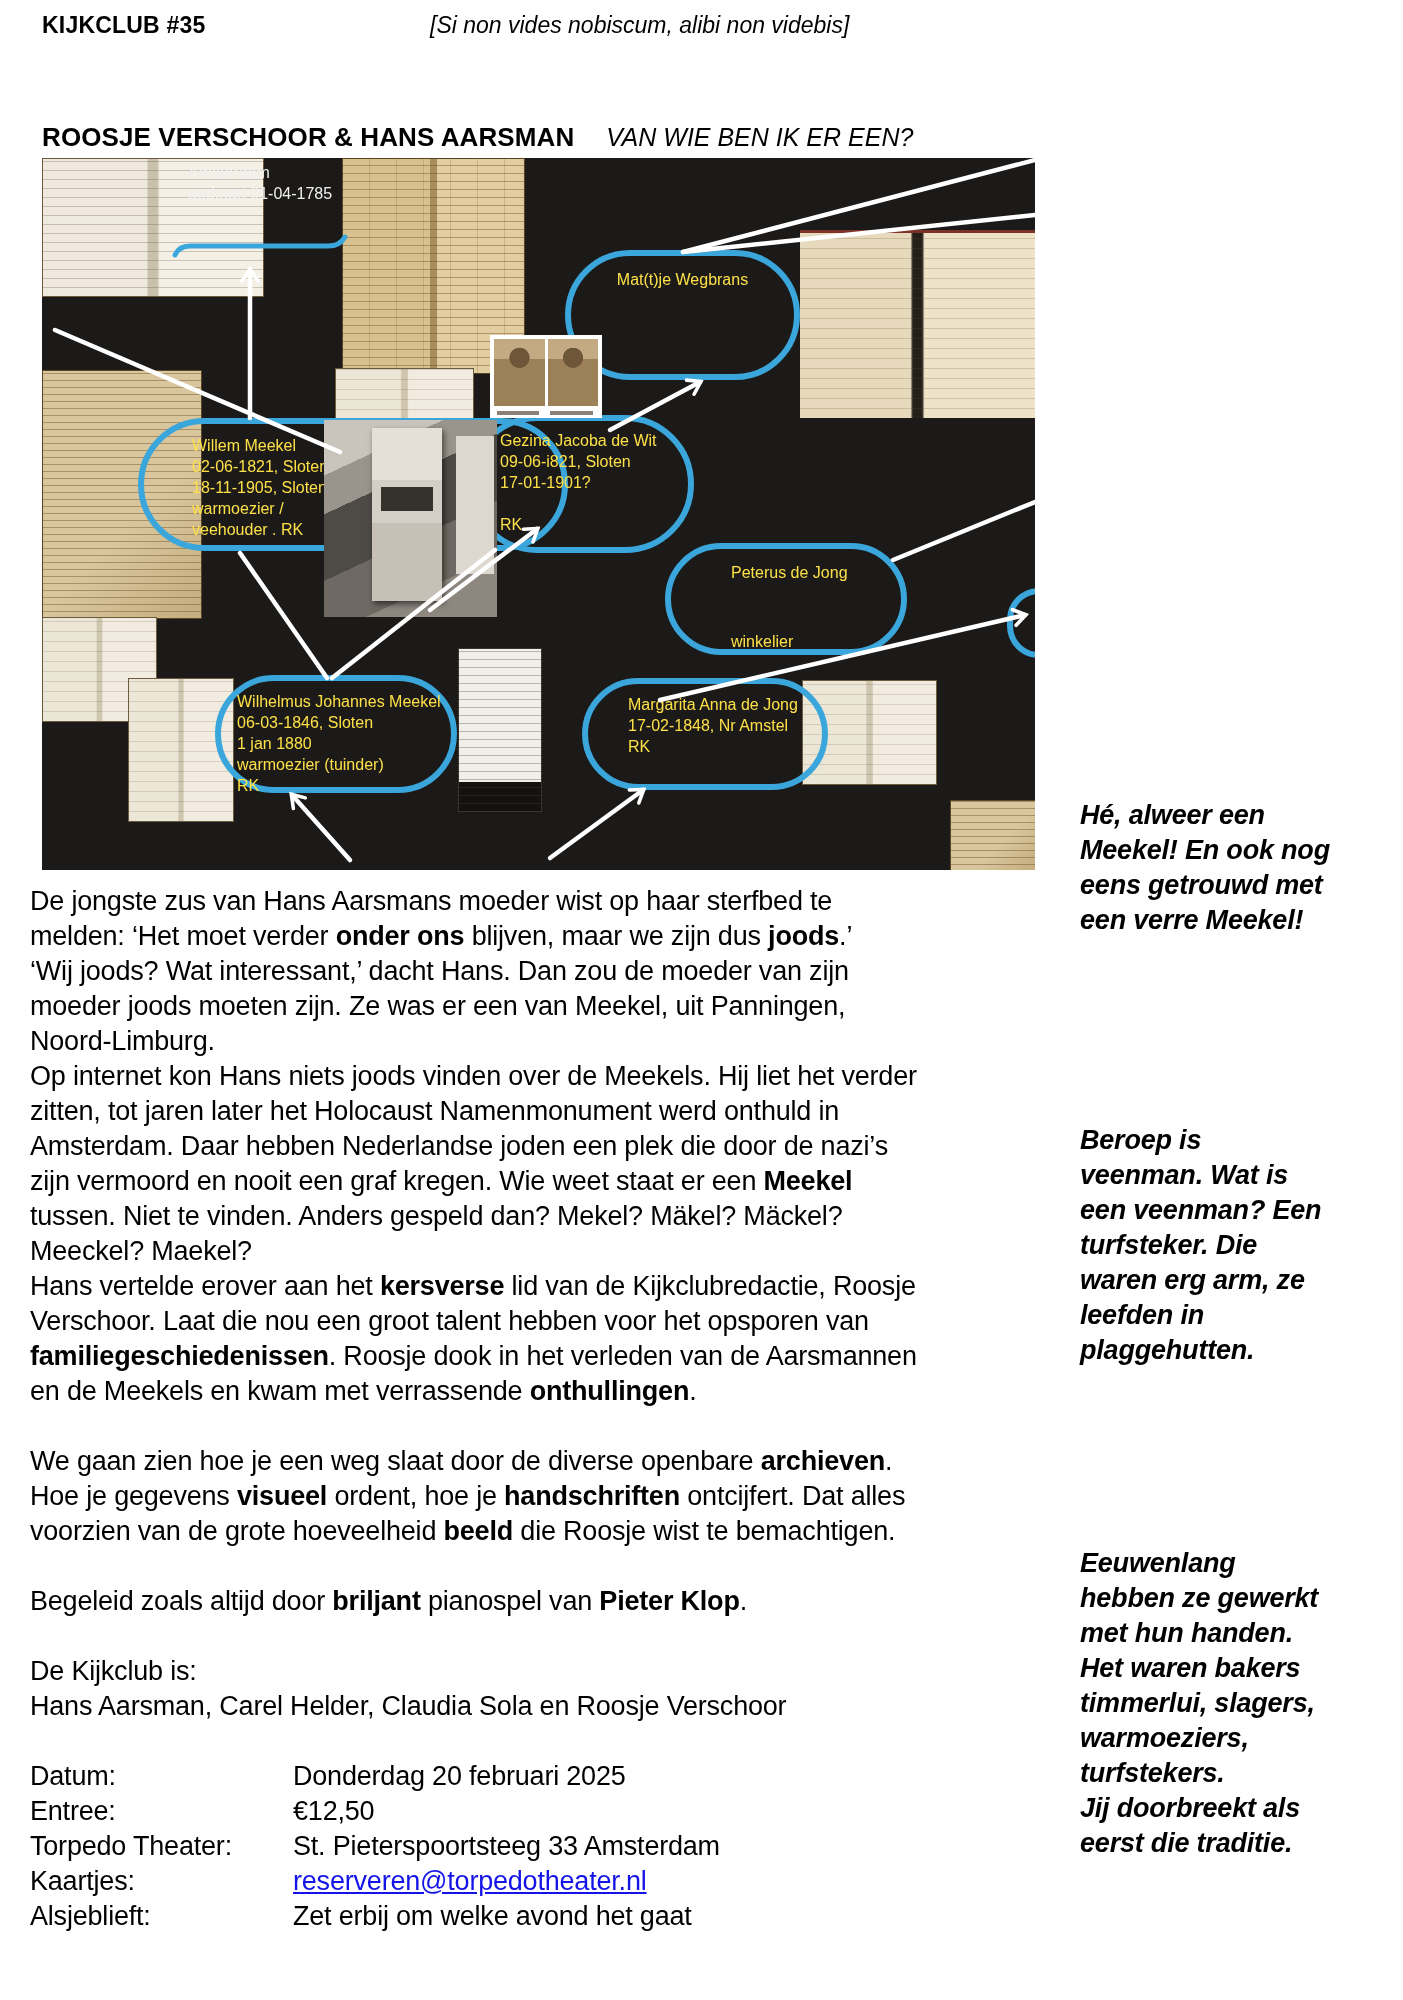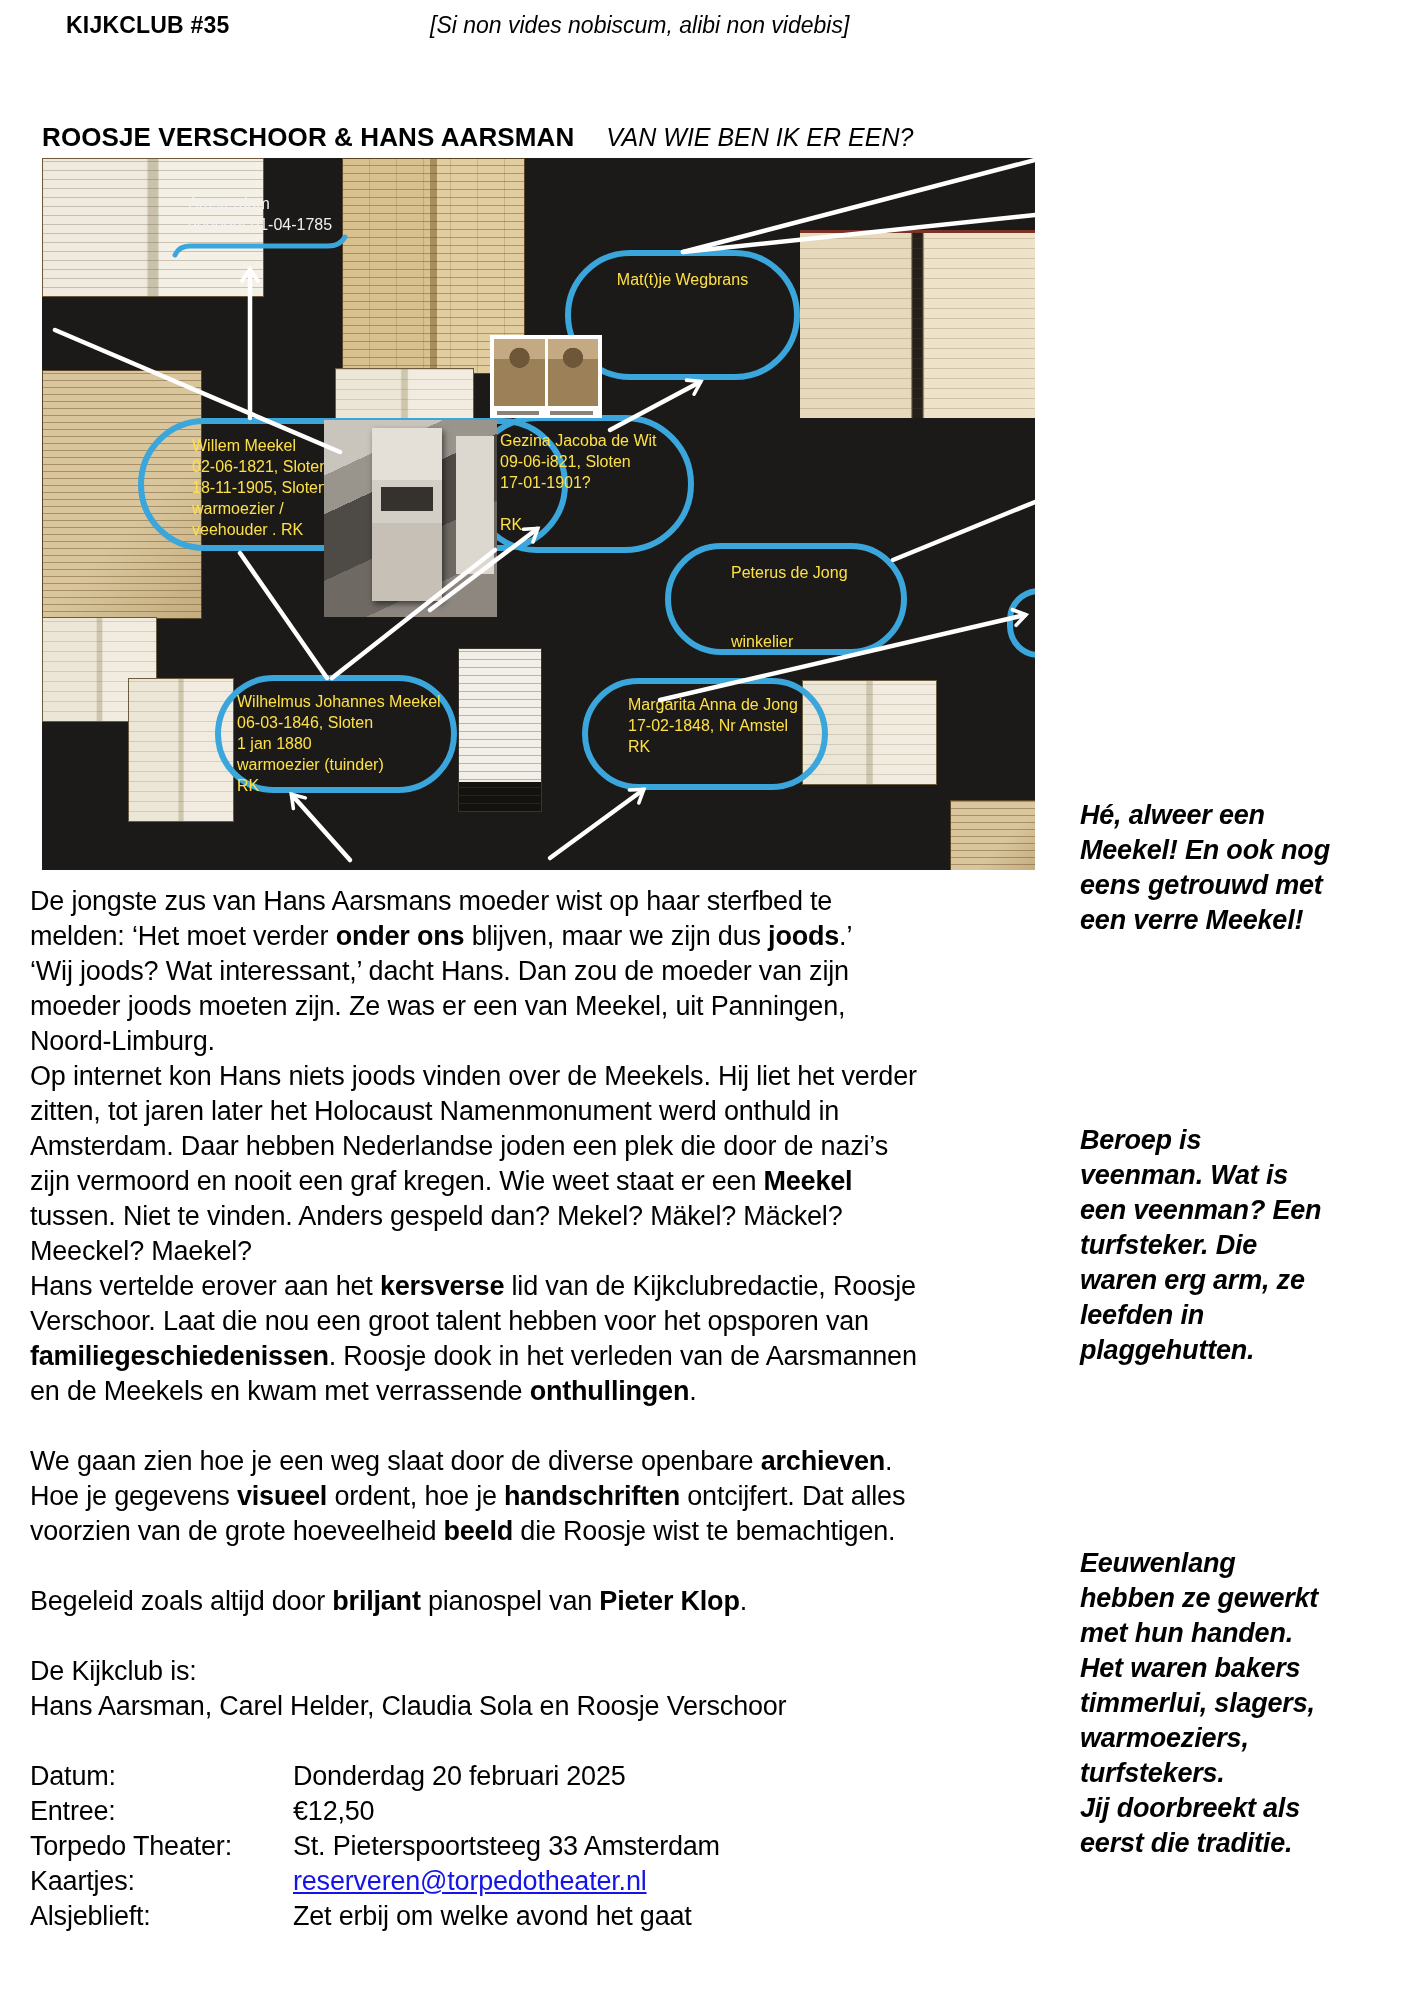--- a/index.html
+++ b/index.html
@@ -1,20 +1,20 @@
 <!DOCTYPE html>
 <html><head>
 <meta charset="utf-8">
 <style>
   html,body{margin:0;padding:0;background:#fff;}
   .page{position:relative;width:1403px;height:2000px;background:#fff;
         font-family:"Liberation Sans",sans-serif;color:#000;overflow:hidden;}
 
   
-  .hdr-title{position:absolute;left:42px;top:12px;font-size:23px;font-weight:bold;letter-spacing:.2px;margin-left:24px;}
+  .hdr-title{position:absolute;left:42px;top:12px;font-size:23px;font-weight:bold;letter-spacing:.2px;}
   .hdr-motto{position:absolute;left:430px;top:12px;font-size:23px;font-style:italic;}
 
   
   .heading{position:absolute;left:42px;top:122px;white-space:nowrap;}
   .heading .names{font-size:26px;font-weight:bold;letter-spacing:.1px;}
   .heading .question{font-size:25px;font-style:italic;margin-left:32px;}
 
   
   .collage{position:absolute;left:42px;top:158px;width:993px;height:712px;
            background:#1c1a18;overflow:hidden;}
@@ -112,21 +112,21 @@
       <div class="slab"></div>
     </div>
 
     <div class="photo-pair" style="left:448px;top:177px;width:112px;height:83px;">
       <div class="portrait"></div>
       <div class="portrait"></div>
       <div class="cap c1"></div>
       <div class="cap c2"></div>
     </div>
 
-    <div class="c-label" style="left:146px;top:4px;margin-top:31px;">Amsterdam
+    <div class="c-label" style="left:146px;top:4px;">Amsterdam
 gedoopt 01-04-1785</div>
 
     <div class="pill" style="left:523px;top:92px;width:235px;height:130px;padding:13px 0 0 0;text-align:center;">Mat(t)je Wegbrans</div>
     <div class="pill" style="left:96px;top:260px;width:430px;height:133px;padding:11px 0 0 48px;">Willem Meekel
 02-06-1821, Sloten
 18-11-1905, Sloten
 warmoezier /
 veehouder . RK</div>
     <div class="pill" style="left:426px;top:257px;width:226px;height:138px;padding:9px 0 0 26px;">Gezina Jacoba de Wit
 09-06-i821, Sloten

